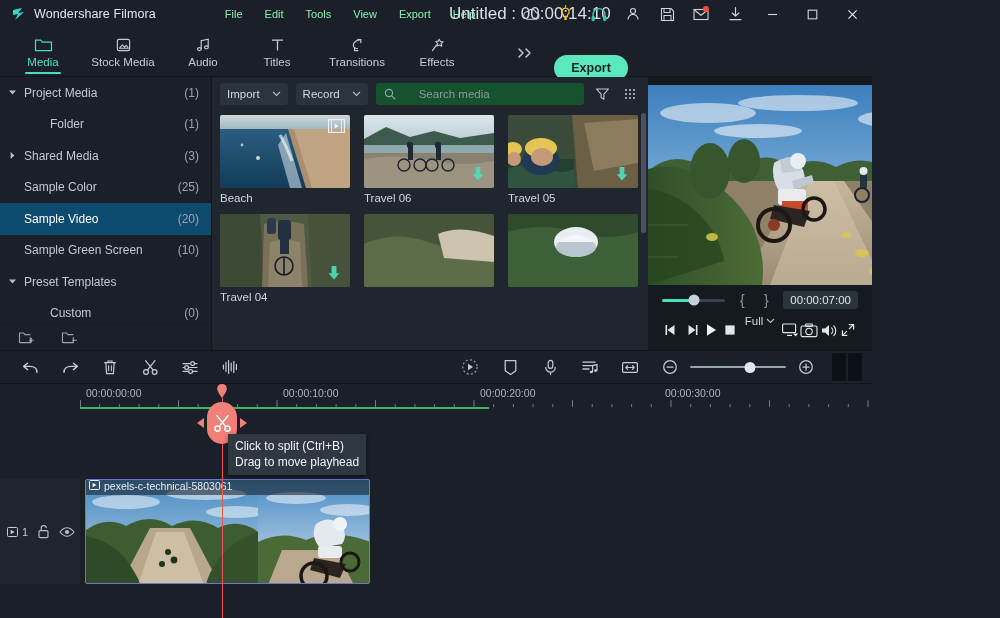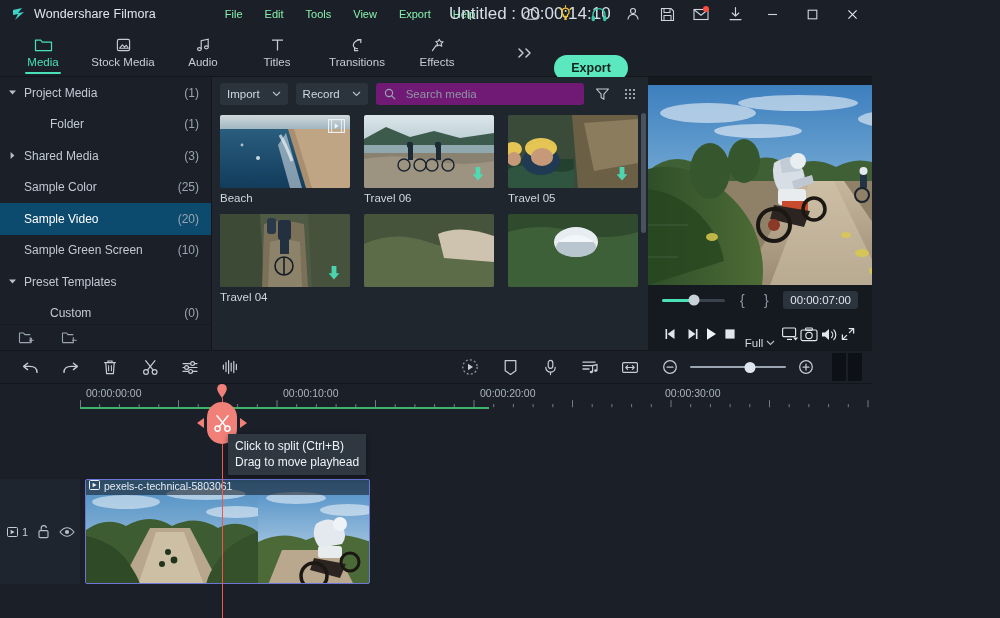--- a/index.html
+++ b/index.html
@@ -85,22 +85,22 @@
   }
 
   
   .mediapanel { width: 436px; flex: 0 0 436px; background: #20262e; position: relative; overflow:hidden;}
   .media-toolbar { height: 33px; display: flex; align-items: center; padding: 0 8px; gap: 8px; }
   .drop {
     height: 22px; background: #2b333d; border-radius: 3px; display: flex; align-items: center;
     padding: 0 7px; gap: 12px; font-size: 11.5px; color: #cfd7e1; cursor: default;
   }
   .searchbox {
-    flex: 1; height: 22px; background: #701a75; border-radius: 3px; display: flex;
-    align-items: center; padding: 0 8px; gap: 10px;
+    flex: 1; height: 22px; background: #14532d; border-radius: 3px; display: flex;
+    align-items: center; padding: 0 8px; gap: 23px;
   }
   .searchbox input {
     background: transparent; border: none; outline: none; color: #cfd7e1; font-size: 11.5px;
     font-family: "Liberation Sans", sans-serif; width: 100%;
   }
   .searchbox input::placeholder { color: #8d97a3; }
   .ticon { width: 20px; display:flex; align-items:center; justify-content:center; cursor: default;}
   .media-grid {
     position: absolute; top: 33px; left: 0; right: 10px; bottom: 0;
     padding: 5px 0 0 8px; display: flex; flex-wrap: wrap; gap: 10px 14px; align-content: flex-start;
@@ -133,21 +133,21 @@
   .slider-fill { position:absolute; left:0; top:0; bottom:0; width: 51%; background: #4ae0b8; border-radius:2px;}
   .slider-knob {
     position: absolute; left: 51%; top: 50%; transform: translate(-50%,-50%);
     width: 11px; height: 11px; border-radius: 50%; background: #c8d0da;
   }
   .brace { font-size: 14px; color: #8d97a3; width: 14px; text-align:center; cursor:default;}
   .tcode {
     background: #2b333d; border-radius: 3px; font-size: 11.5px; color: #dfe6ee;
     padding: 3px 7px; margin-left: auto;
   }
-  .pv-btn-row { display:flex; align-items:flex-end; height: 34px; padding: 0 14px; gap: 0; }
+  .pv-btn-row { display:flex; align-items:flex-start; height: 34px; padding: 0 14px; gap: 0; }
   .pvb { width: 39px; height: 30px; display:flex; align-items:center; justify-content:center; cursor: default;}
   .fulldrop { display:flex; align-items:center; gap: 3px; font-size: 11.5px; color: #cfd7e1; padding: 0 5px; cursor:default;}
 
   
   .tl-toolbar {
     height: 34px; flex: 0 0 34px; background: #1b2028; display: flex; align-items: center;
     padding: 0 10px; border-top: 1px solid #12161c; border-bottom: 1px solid #12161c;
   }
   .tlb { width: 40px; height: 28px; display:flex; align-items:center; justify-content:center; cursor: default; }
 

